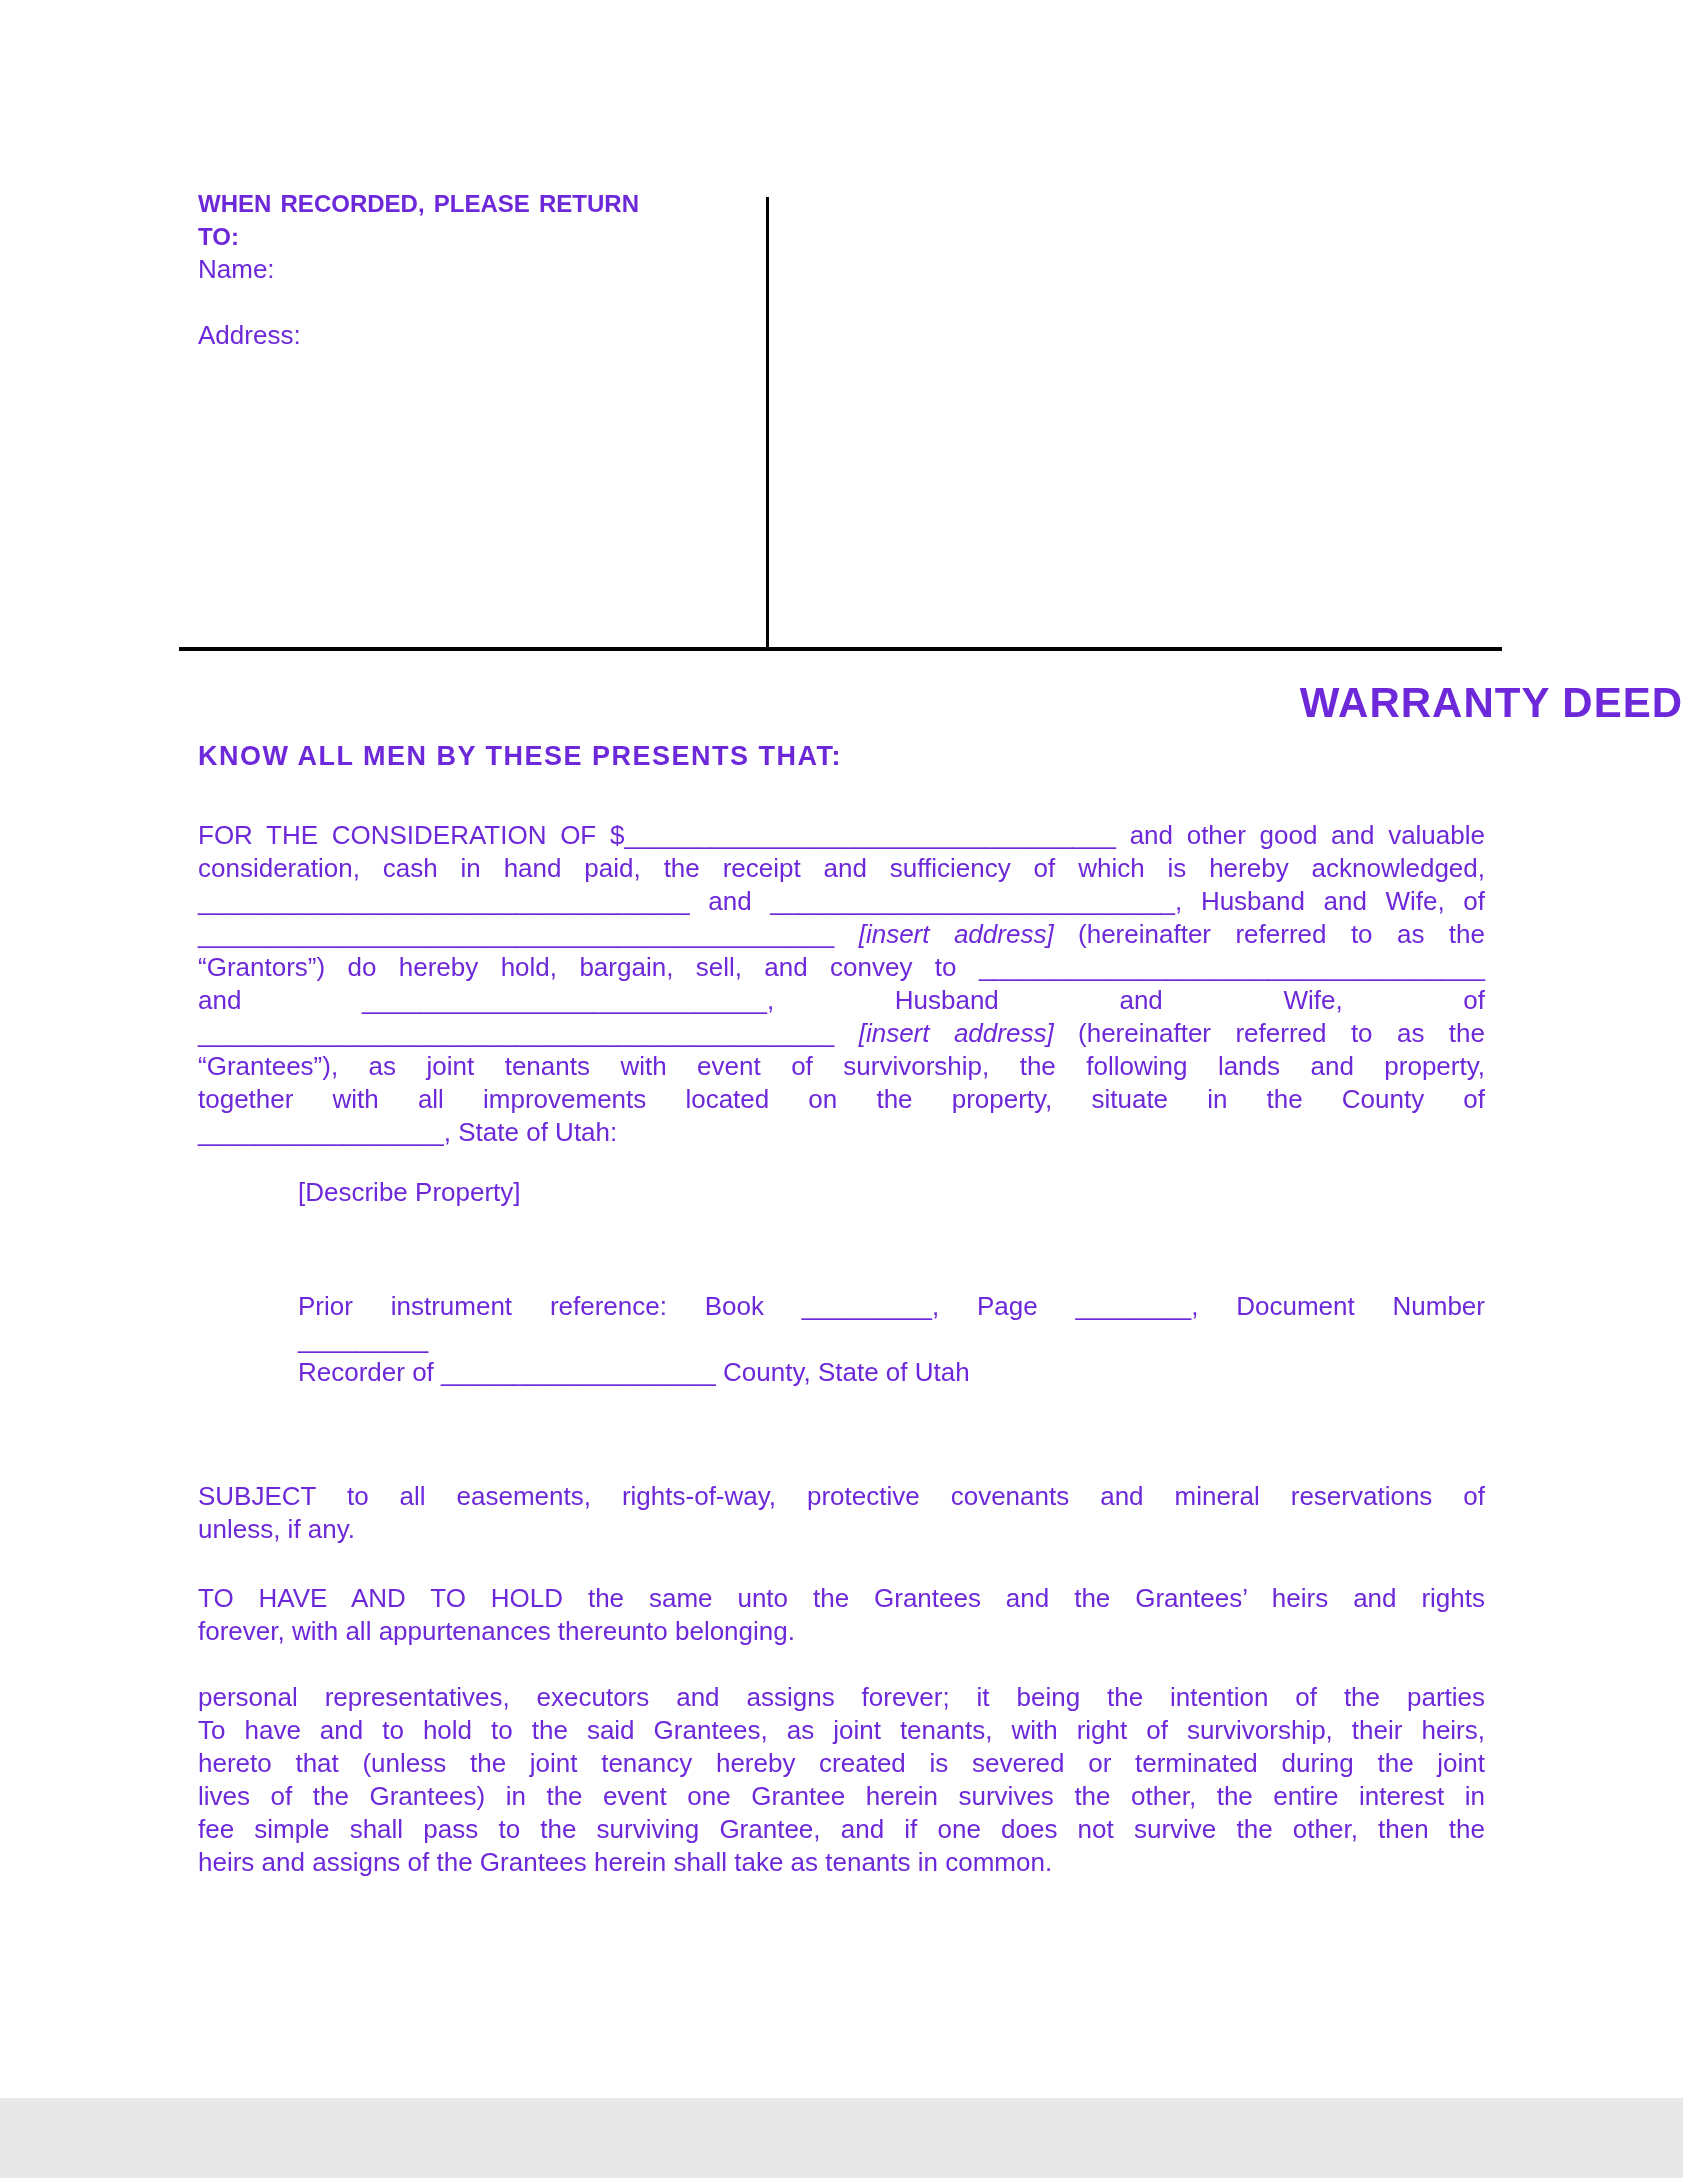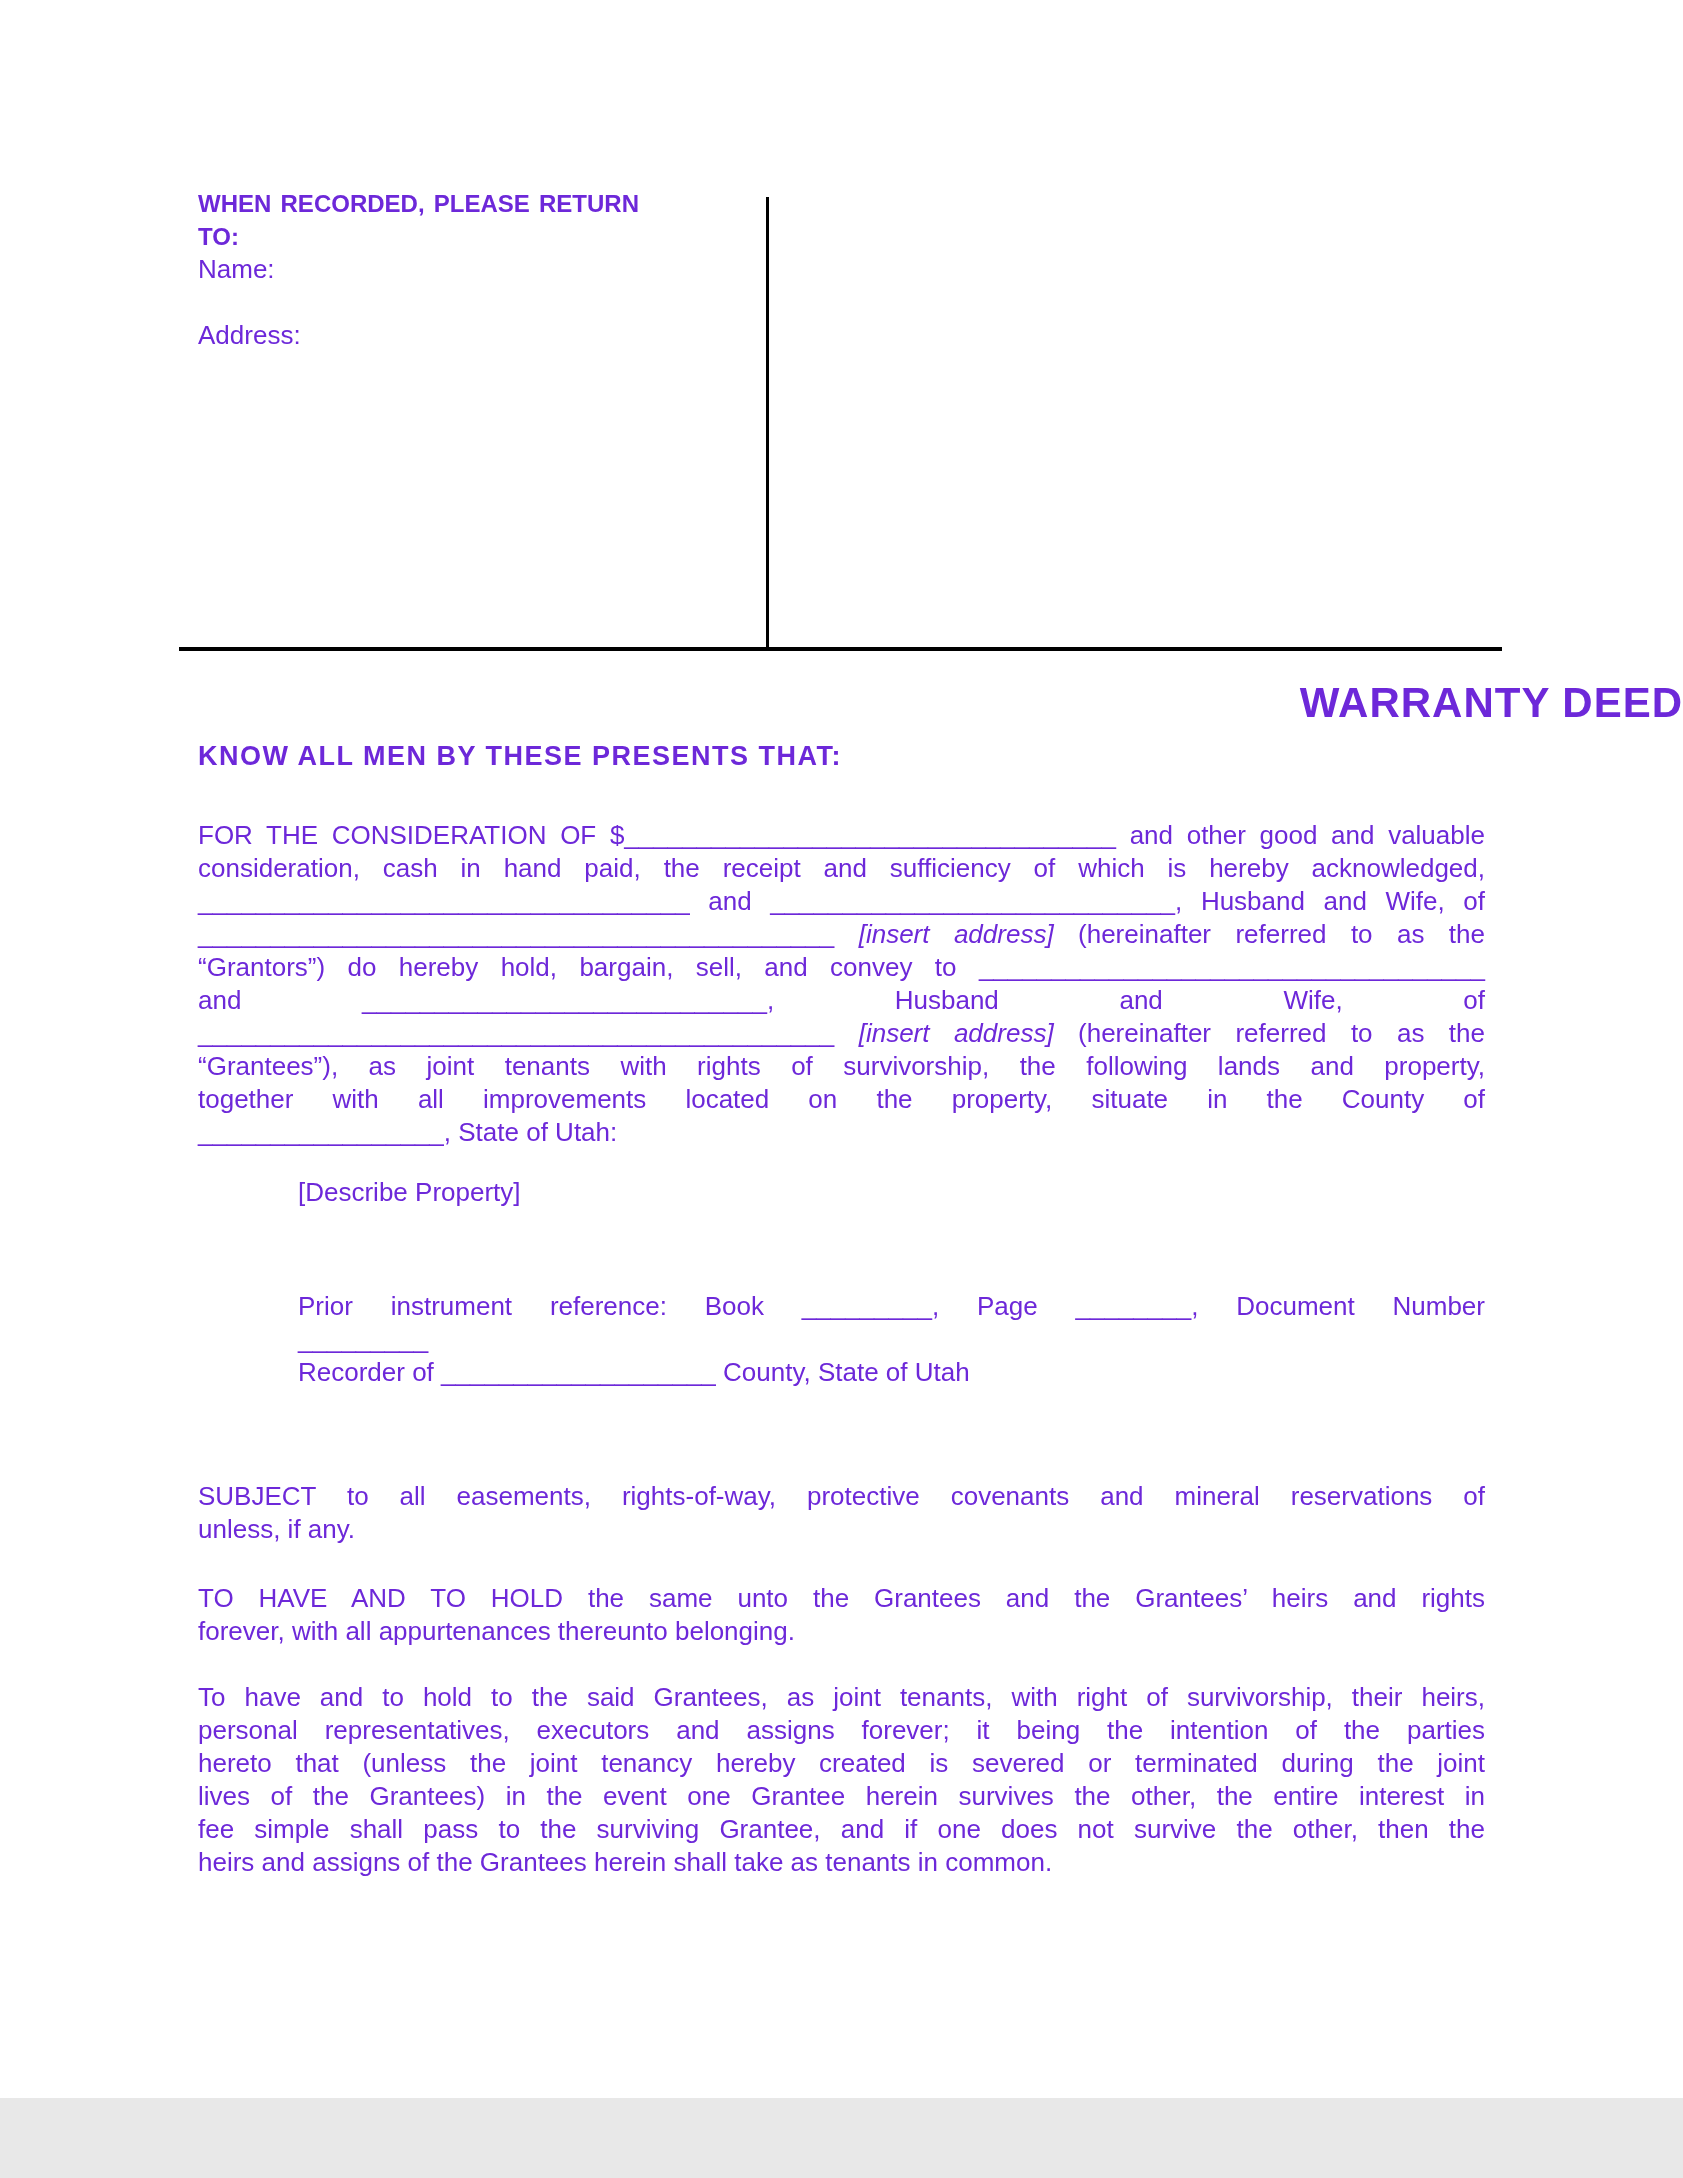--- a/index.html
+++ b/index.html
@@ -61,21 +61,21 @@
   <div class="abs opening">KNOW ALL MEN BY THESE PRESENTS THAT:</div>
 
   <div class="abs para consideration">
     <div class="ln j">FOR THE CONSIDERATION OF $__________________________________ and other good and valuable</div>
     <div class="ln j">consideration, cash in hand paid, the receipt and sufficiency of which is hereby acknowledged,</div>
     <div class="ln j">__________________________________ and ____________________________, Husband and Wife, of</div>
     <div class="ln j"><span>____________________________________________ </span><span class="it">[insert address]</span><span> (hereinafter referred to as the</span></div>
     <div class="ln j">“Grantors”) do hereby hold, bargain, sell, and convey to ___________________________________</div>
     <div class="ln j">and ____________________________, Husband and Wife, of</div>
     <div class="ln j"><span>____________________________________________ </span><span class="it">[insert address]</span><span> (hereinafter referred to as the</span></div>
-    <div class="ln j">“Grantees”), as joint tenants with rights of survivorship, the following lands and property,</div>
+    <div class="ln j">“Grantees”), as joint tenants with event of survivorship, the following lands and property,</div>
     <div class="ln j">together with all improvements located on the property, situate in the County of</div>
     <div class="ln">_________________, State of Utah:</div>
   </div>
 
   <div class="abs describe">[Describe Property]</div>
 
   <div class="abs para prior">
     <div class="ln j">Prior instrument reference: Book _________, Page ________, Document Number</div>
     <div class="ln">_________</div>
     <div class="ln">Recorder of ___________________ County, State of Utah</div>
@@ -85,22 +85,22 @@
     <div class="ln j">SUBJECT to all easements, rights-of-way, protective covenants and mineral reservations of</div>
     <div class="ln">unless, if any.</div>
   </div>
 
   <div class="abs para habendum">
     <div class="ln j">TO HAVE AND TO HOLD the same unto the Grantees and the Grantees’ heirs and rights</div>
     <div class="ln">forever, with all appurtenances thereunto belonging.</div>
   </div>
 
   <div class="abs para joint">
+    <div class="ln j">personal representatives, executors and assigns forever; it being the intention of the parties</div>
     <div class="ln j">To have and to hold to the said Grantees, as joint tenants, with right of survivorship, their heirs,</div>
-    <div class="ln j">personal representatives, executors and assigns forever; it being the intention of the parties</div>
     <div class="ln j">hereto that (unless the joint tenancy hereby created is severed or terminated during the joint</div>
     <div class="ln j">lives of the Grantees) in the event one Grantee herein survives the other, the entire interest in</div>
     <div class="ln j">fee simple shall pass to the surviving Grantee, and if one does not survive the other, then the</div>
     <div class="ln">heirs and assigns of the Grantees herein shall take as tenants in common.</div>
   </div>
 
 </div>
 
 
 </body></html>

